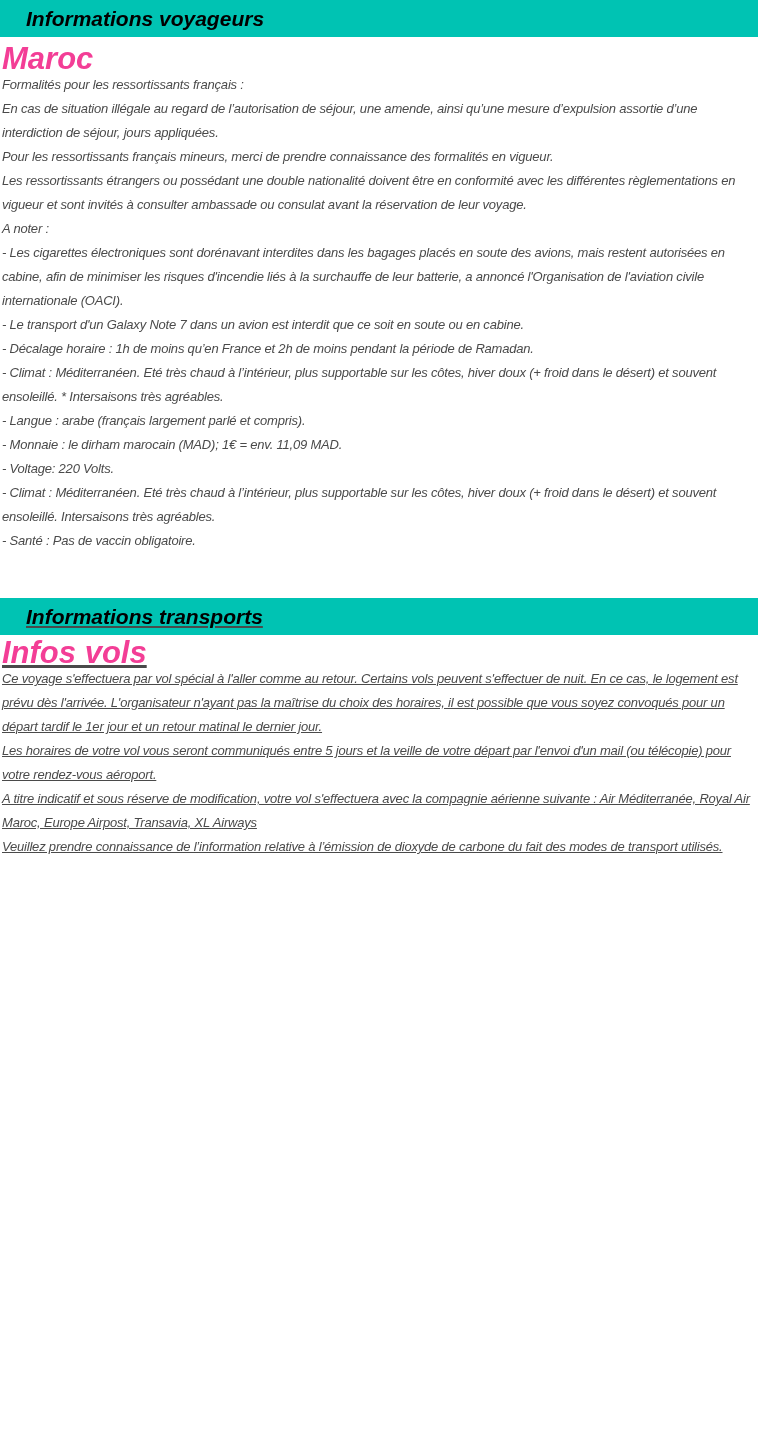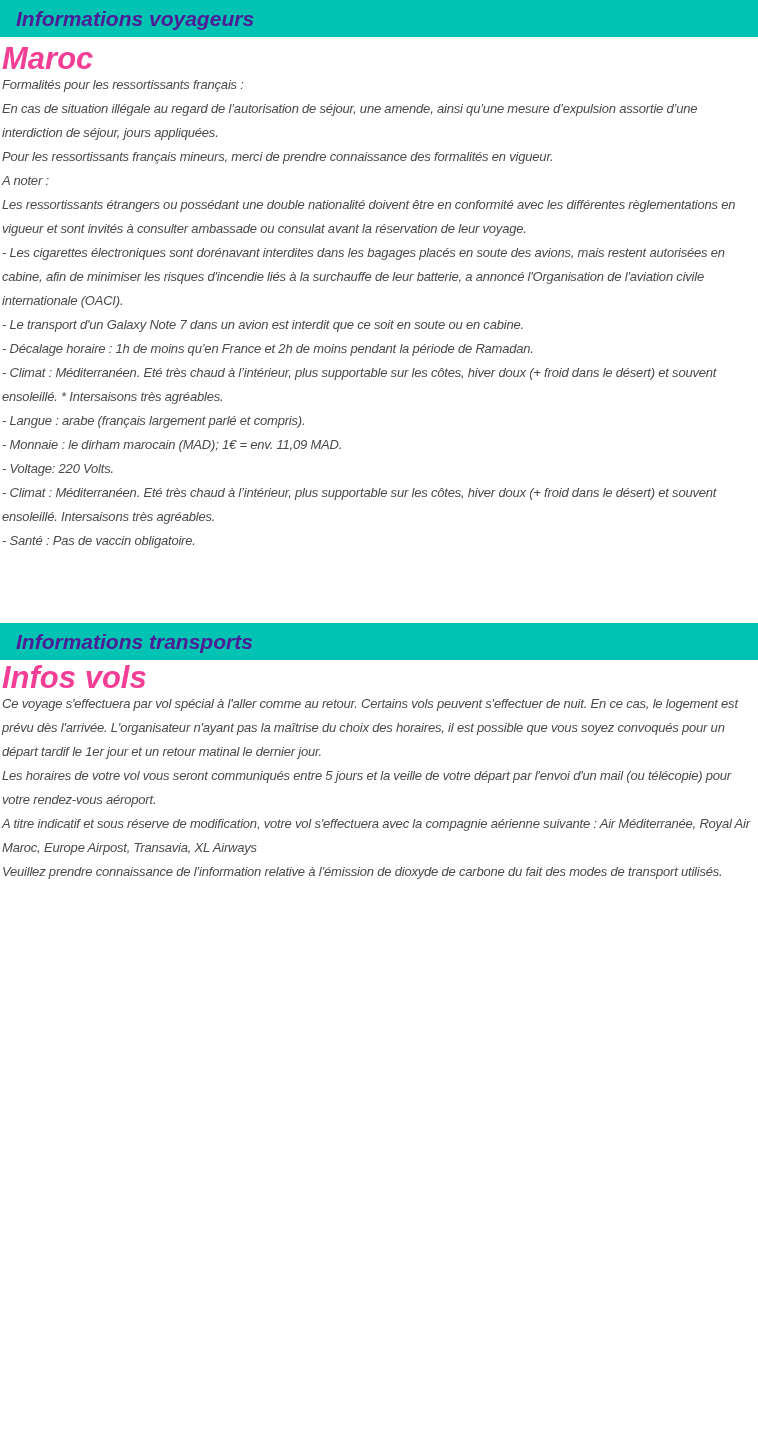--- a/index.html
+++ b/index.html
@@ -13,24 +13,24 @@
     font-style: italic;
     color: #4a4a4a;
   }
   .band {
     background: #00c3b3;
     height: 37px;
     display: flex;
     align-items: center;
   }
   .band-title {
-    color: #4c1d95;
+    color: #000000;
     font-weight: bold;
     font-size: 21px;
-    padding-left: 16px;
+    padding-left: 26px;
     white-space: nowrap;
   }
   .pink-heading {
     color: #f33e96;
     font-weight: bold;
     font-size: 31px;
     line-height: 28px;
     margin: 0;
     padding: 0 0 0 2px;
   }
@@ -46,21 +46,21 @@
   }
   
   .mt-4  { margin-top: 4px; }
   .mt-8  { margin-top: 8px; }
   .mt-12 { margin-top: 12px; }
   .mt-14 { margin-top: 14px; }
   .mt-17 { margin-top: 17px; }
   .mt-18 { margin-top: 18px; }
   .mt-24 { margin-top: 24px; }
   .mt-40 { margin-top: 40px; }
-  .mt-54 { margin-top: 70px; }
+  .mt-54 { margin-top: 45px; text-decoration: underline; }
   .mt-55 { margin-top: 55px; }
   .mt-56 { margin-top: 56px; }
   .mt-57 { margin-top: 57px; }
 </style>
 </head>
 <body>
 
 <section>
   <div class="band">
     <span class="band-title">Informations voyageurs</span>
@@ -69,23 +69,23 @@
   <h2 class="pink-heading mt-8">Maroc</h2>
 
   <div class="content">
     <p class="doc mt-17">Formalités pour les ressortissants français :</p>
 
 
     <p class="doc mt-24">En cas de situation illégale au regard de l’autorisation de séjour, une amende, ainsi qu’une mesure d’expulsion assortie d’une interdiction de séjour, jours appliquées.</p>
 
     <p class="doc mt-56">Pour les ressortissants français mineurs, merci de prendre connaissance des formalités en vigueur.</p>
 
+    <p class="doc mt-40">Les ressortissants étrangers ou possédant une double nationalité doivent être en conformité avec les différentes règlementations en vigueur et sont invités à consulter ambassade ou consulat avant la réservation de leur voyage.</p>
+
     <p class="doc mt-56">A noter :</p>
-
-    <p class="doc mt-40">Les ressortissants étrangers ou possédant une double nationalité doivent être en conformité avec les différentes règlementations en vigueur et sont invités à consulter ambassade ou consulat avant la réservation de leur voyage.</p>
 
     <p class="doc mt-57">- Les cigarettes électroniques sont dorénavant interdites dans les bagages placés en soute des avions, mais restent autorisées en cabine, afin de minimiser les risques d'incendie liés à la surchauffe de leur batterie, a annoncé l'Organisation de l'aviation civile internationale (OACI).</p>
 
     <p class="doc mt-55">- Le transport d'un Galaxy Note 7 dans un avion est interdit que ce soit en soute ou en cabine.</p>
   </div>
 
 
   <div class="content">
     <p class="doc mt-8">- Décalage horaire : 1h de moins qu’en France et 2h de moins pendant la période de Ramadan.
 - Climat : Méditerranéen. Eté très chaud à l’intérieur, plus supportable sur les côtes, hiver doux (+ froid dans le désert) et souvent ensoleillé. * Intersaisons très agréables.

